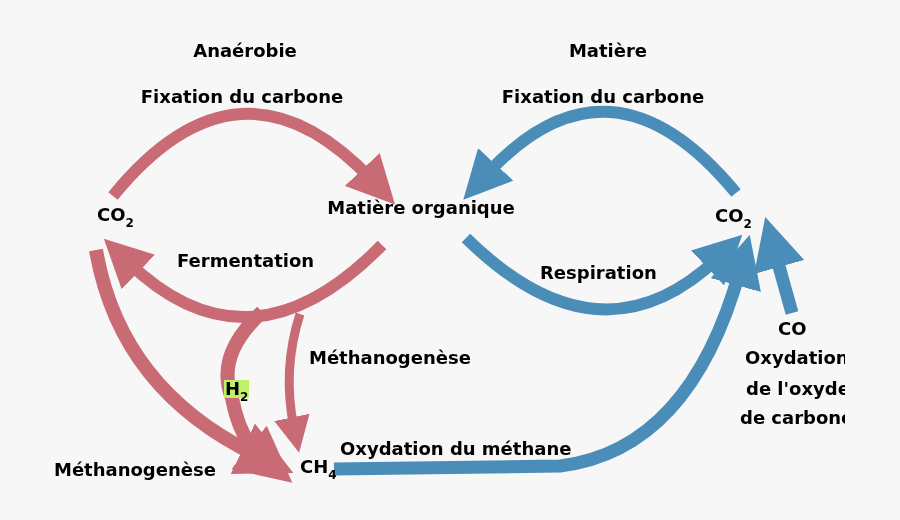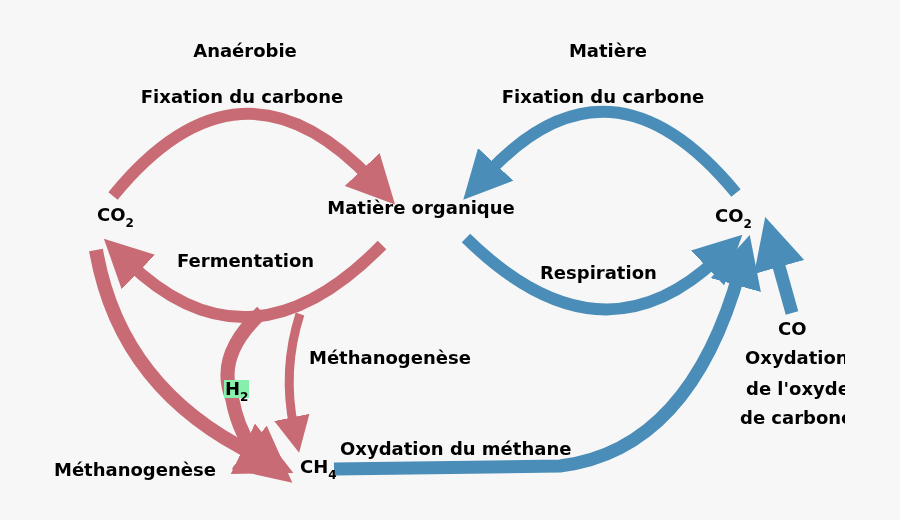--- a/index.html
+++ b/index.html
@@ -60,21 +60,21 @@
 </div>
 
 <div class="lbl center" style="left:421px; top:196px; line-height:24px;">
   <div>Matière organique</div>
 </div>
 
 <div class="lbl" style="left:715px; top:207px;">
   <span>CO</span><sub>2</sub>
 </div>
 
-<div class="lbl" style="left:224px; top:380px; background:#86efac; padding:0 1px;">
+<div class="lbl" style="left:224px; top:380px; background:#bef264; padding:0 1px;">
   <span>H</span><sub>2</sub>
 </div>
 
 <div class="lbl" style="left:300px; top:458px;">
   <span>CH</span><sub>4</sub>
 </div>
 
 <div class="lbl" style="left:778px; top:320px;">CO</div>
 
 <div class="clip">

